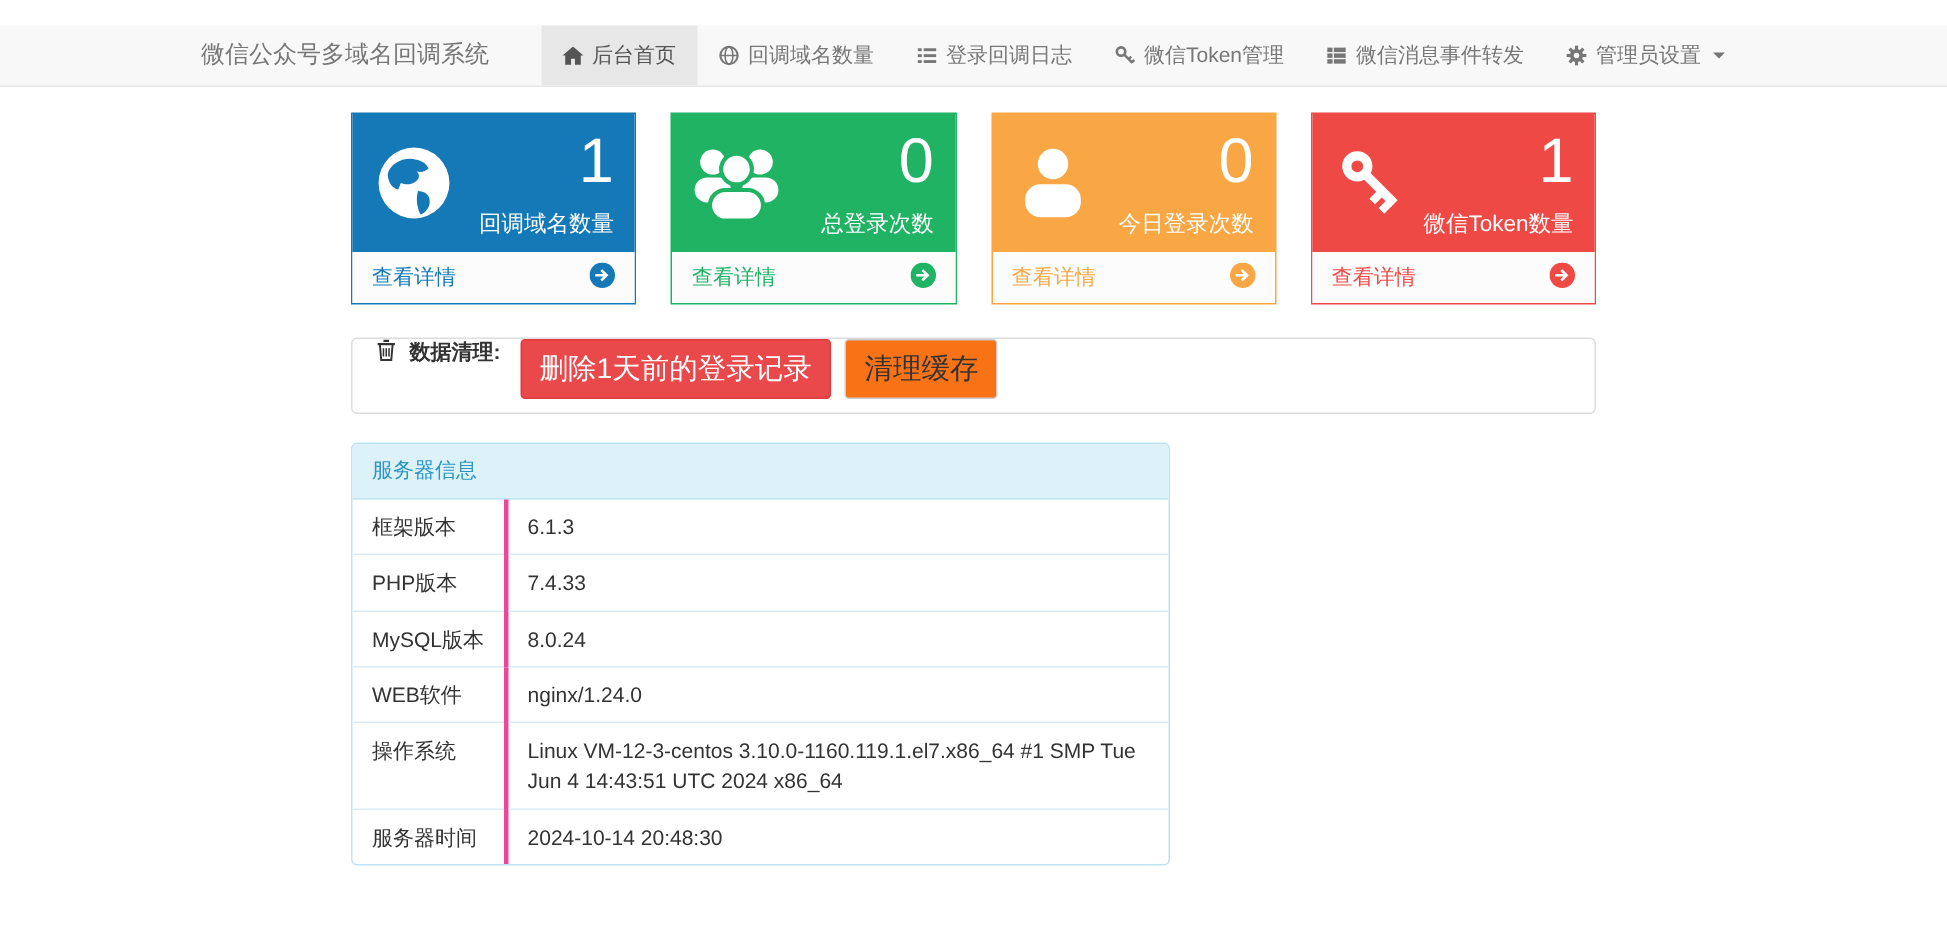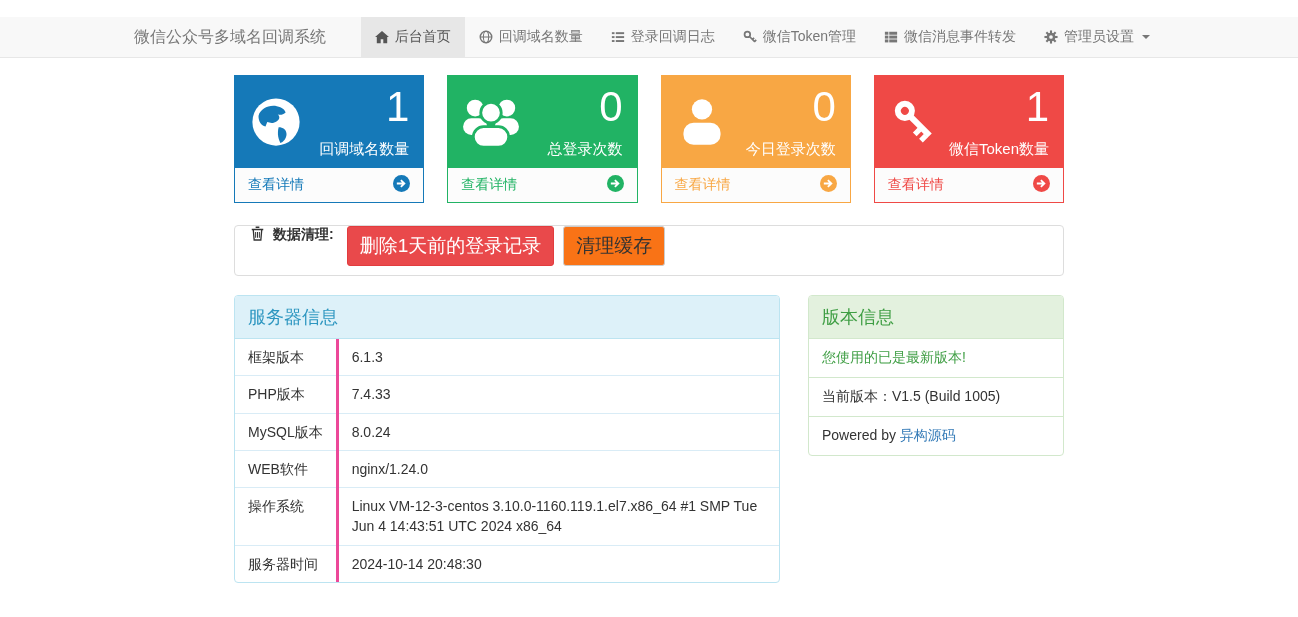--- a/index.html
+++ b/index.html
@@ -34,21 +34,21 @@
   .card-red   { border-color:#ef4946; } .card-red   .card-body{ background:#ef4946; } .card-red   .card-footer{ color:#ef4946; }
   
   .cleanup { margin-top:22px; height:51px; border:1px solid #ddd; border-radius:4px; background:#fff; display:flex; align-items:flex-start; padding:0 16px; gap:9px; }
   .cleanup-label { font-weight:bold; font-size:14px; color:#333; margin-right:4px; }
   .btn { font-size:19px; padding:6px 12px; border-radius:3px; cursor:pointer; font-family:inherit; }
   .btn-danger { background:#e9494b; border:1px solid #e23c3e; color:#fff; }
   .btn-default { background:#f97316; border:1px solid #ccc; color:#333; }
   
   .panels { display:flex; gap:28px; margin-top:19px; align-items:flex-start; }
   .panel { border-radius:4px; border:1px solid; overflow:hidden; background:#fff; }
-  .panel-heading { padding:9px 13px; font-size:18px; }
+  .panel-heading { padding:9px 13px; font-size:14px; }
   .panel-info { width:546px; border-color:#bce4f1; }
   .panel-info .panel-heading { background:#ddf1f9; color:#2d96c0; border-bottom:1px solid #bce4f1; }
   .panel-success { width:256px; border-color:#d2e8cc; }
   .panel-success .panel-heading { background:#e3f1de; color:#3f9e44; border-bottom:1px solid #d2e8cc; }
   .info-table { width:100%; border-collapse:collapse; font-size:14px; color:#333; }
   .info-table td { padding:8px 13px; vertical-align:top; line-height:1.45; }
   .info-table tr + tr td { border-top:1px solid #d9ecf6; }
   .info-table td.k { width:87px; border-right:3px solid #ec4899; white-space:nowrap; }
   .vrow { padding:10px 13px; font-size:14px; color:#333; }
   .vrow + .vrow { border-top:1px solid #d2e8cc; }
@@ -277,24 +277,16 @@
             <td class="v">Linux VM-12-3-centos 3.10.0-1160.119.1.el7.x86_64 #1 SMP Tue Jun 4 14:43:51 UTC 2024 x86_64</td>
           </tr>
           <tr>
             <td class="k">服务器时间</td>
             <td class="v">2024-10-14 20:48:30</td>
           </tr>
         </tbody>
       </table>
     </div>
 
-    <div class="panel panel-success">
-      <div class="panel-heading">版本信息</div>
-      <div class="vrow green">您使用的已是最新版本!</div>
-      <div class="vrow">当前版本：V1.5 (Build 1005)</div>
-      <div class="vrow">
-        <span>Powered by </span><a class="vendor-link">异构源码</a>
-      </div>
-    </div>
 
   </div>
 
 </div>
 
 </body></html>

